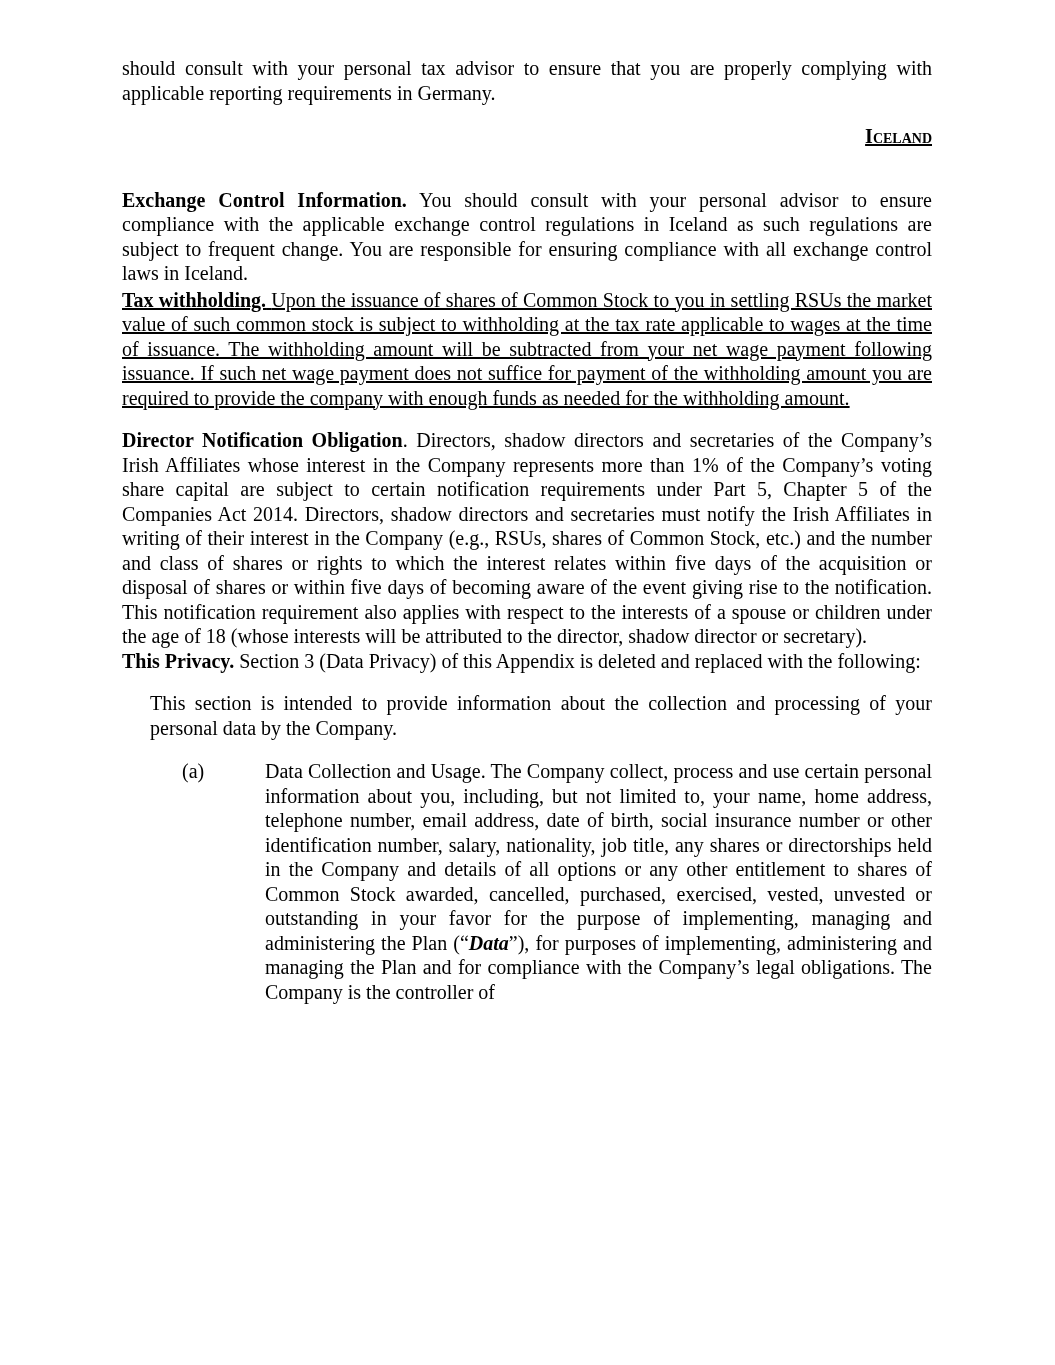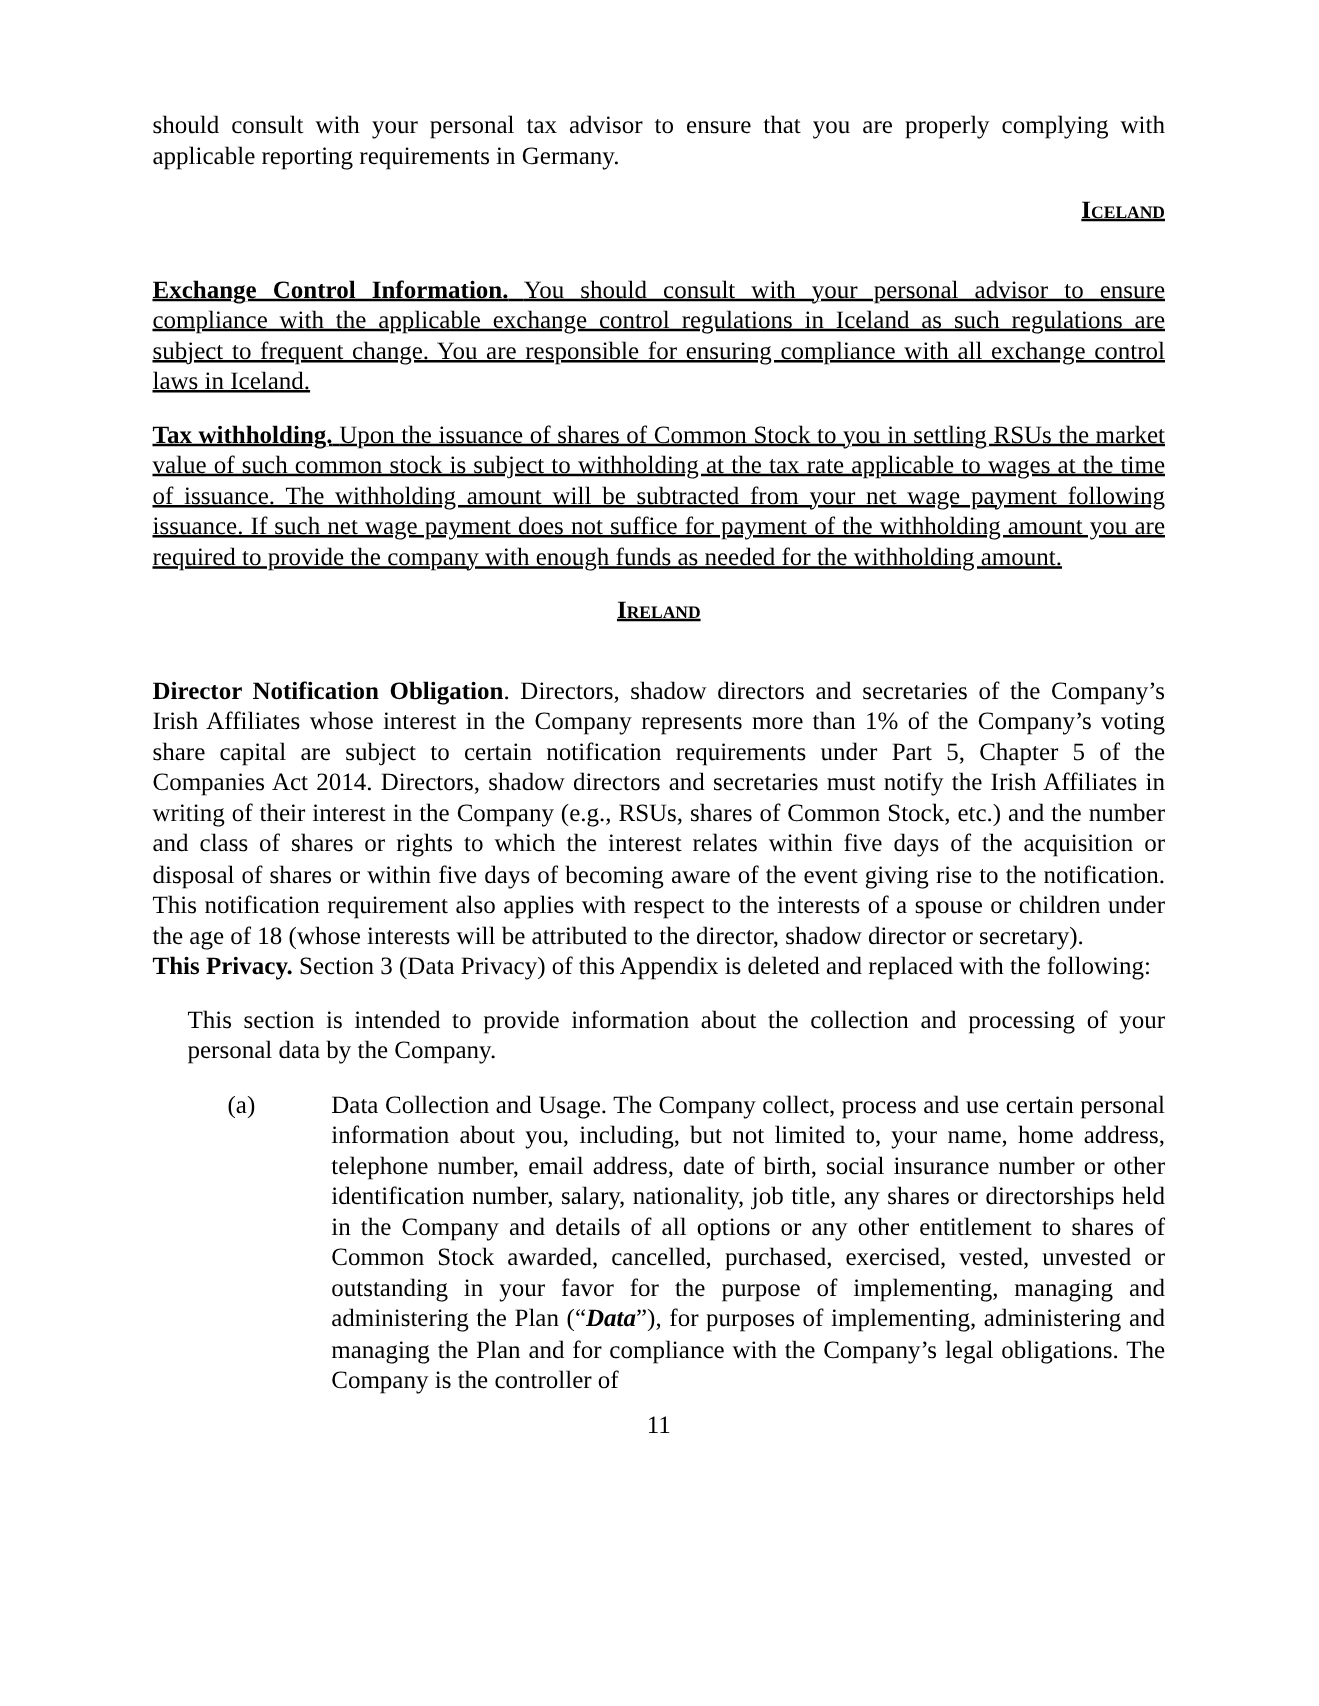--- a/index.html
+++ b/index.html
@@ -16,39 +16,39 @@
     font-family: "Liberation Serif", "DejaVu Serif", serif;
     font-size: 20px;
     line-height: 24.5px;
     overflow: hidden;
   }
   .content {
     position: absolute;
     left: 122px;
     top: 0;
     width: 810px;
-    padding-top: 88px;
+    padding-top: 56px;
   }
   p {
     margin: 0;
     text-align: justify;
   }
   .lead {
     font-weight: bold;
   }
   .p-intro    { margin-bottom: 19px; }
   .h-country  {
     text-align: center;
     font-weight: bold;
     font-variant: small-caps;
     text-decoration: underline;
     margin: 0;
   }
   .h-iceland  { margin-bottom: 39px; text-align: right; }
-  .p-exchange { margin-bottom: 18px; text-decoration: underline; }
+  .p-exchange { margin-bottom: 2px; }
   .p-tax      { margin-bottom: 18px; text-decoration: underline; }
   .h-ireland  { margin-bottom: 40px; }
   .p-director { }
   .p-privacy  { margin-bottom: 18px; }
   .p-section  { margin-bottom: 19px; margin-left: 28px; }
   .list-item {
     display: flex;
     margin-bottom: 11px;
   }
   .list-marker {
@@ -77,29 +77,27 @@
   <div class="content">
 
     <p class="p-intro"><span>should consult with your personal tax advisor to ensure that you are properly complying with applicable reporting requirements in Germany.</span></p>
 
     <p class="h-country h-iceland"><span>Iceland</span></p>
 
     <p class="p-exchange"><span class="lead">Exchange Control Information.</span> <span>You should consult with your personal advisor to ensure compliance with the applicable exchange control regulations in Iceland as such regulations are subject to frequent change. You are responsible for ensuring compliance with all exchange control laws in Iceland.</span></p>
 
     <p class="p-tax"><span class="lead">Tax withholding.</span> <span>Upon the issuance of shares of Common Stock to you in settling RSUs the market value of such common stock is subject to withholding at the tax rate applicable to wages at the time of issuance. The withholding amount will be subtracted from your net wage payment following issuance. If such net wage payment does not suffice for payment of the withholding amount you are required to provide the company with enough funds as needed for the withholding amount.</span></p>
 
-    <p class="h-country h-ireland"><span>Ireland</span></p>
 
     <p class="p-director"><span class="lead">Director Notification Obligation</span><span>.  Directors, shadow directors and secretaries of the Company’s Irish Affiliates whose interest in the Company represents more than 1% of the Company’s voting share capital are subject to certain notification requirements under Part 5, Chapter 5 of the Companies Act 2014. Directors, shadow directors and secretaries must notify the Irish Affiliates in writing of their interest in the Company (e.g., RSUs, shares of Common Stock, etc.) and the number and class of shares or rights to which the interest relates within five days of the acquisition or disposal of shares or within five days of becoming aware of the event giving rise to the notification.  This notification requirement also applies with respect to the interests of a spouse or children under the age of 18 (whose interests will be attributed to the director, shadow director or secretary).</span></p>
 
     <p class="p-privacy"><span class="lead">This Privacy.</span> <span>Section 3 (Data Privacy) of this Appendix is deleted and replaced with the following:</span></p>
 
     <p class="p-section"><span>This section is intended to provide information about the collection and processing of your personal data by the Company.</span></p>
 
     <div class="list-item">
       <span class="list-marker">(a)</span>
       <span class="list-text"><span>Data Collection and Usage. The Company collect, process and use certain personal information about you, including, but not limited to, your name, home address, telephone number, email address, date of birth, social insurance number or other identification number, salary, nationality, job title, any shares or directorships held in the Company and details of all options or any other entitlement to shares of Common Stock awarded, cancelled, purchased, exercised, vested, unvested or outstanding in your favor for the purpose of implementing, managing and administering the Plan (“</span><span class="term">Data</span><span>”), for purposes of implementing, administering and managing the Plan and for compliance with the Company’s legal obligations. The Company is the controller of</span></span>
     </div>
 
-    <p class="page-number"><span>11</span></p>
 
   </div>
 </div>
 
 </body></html>

